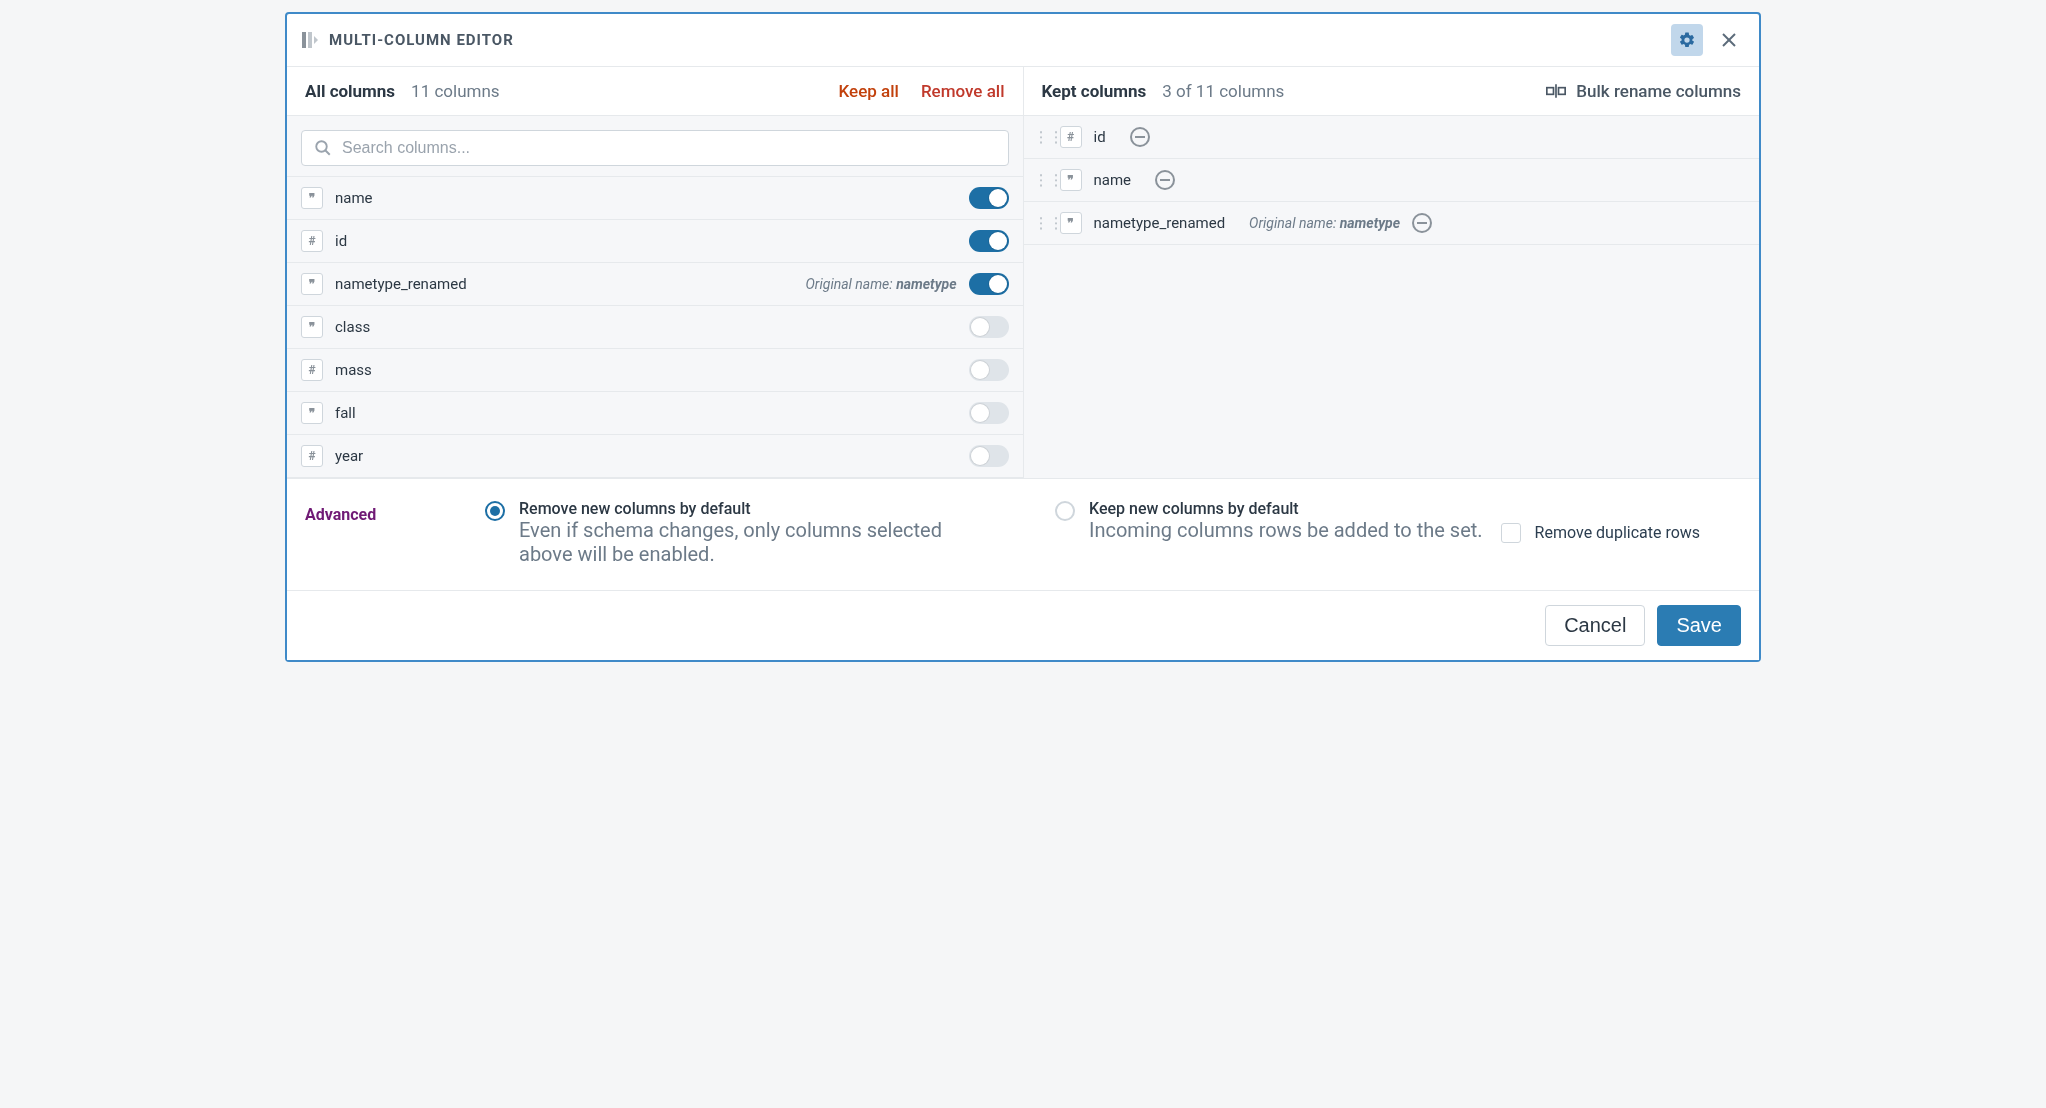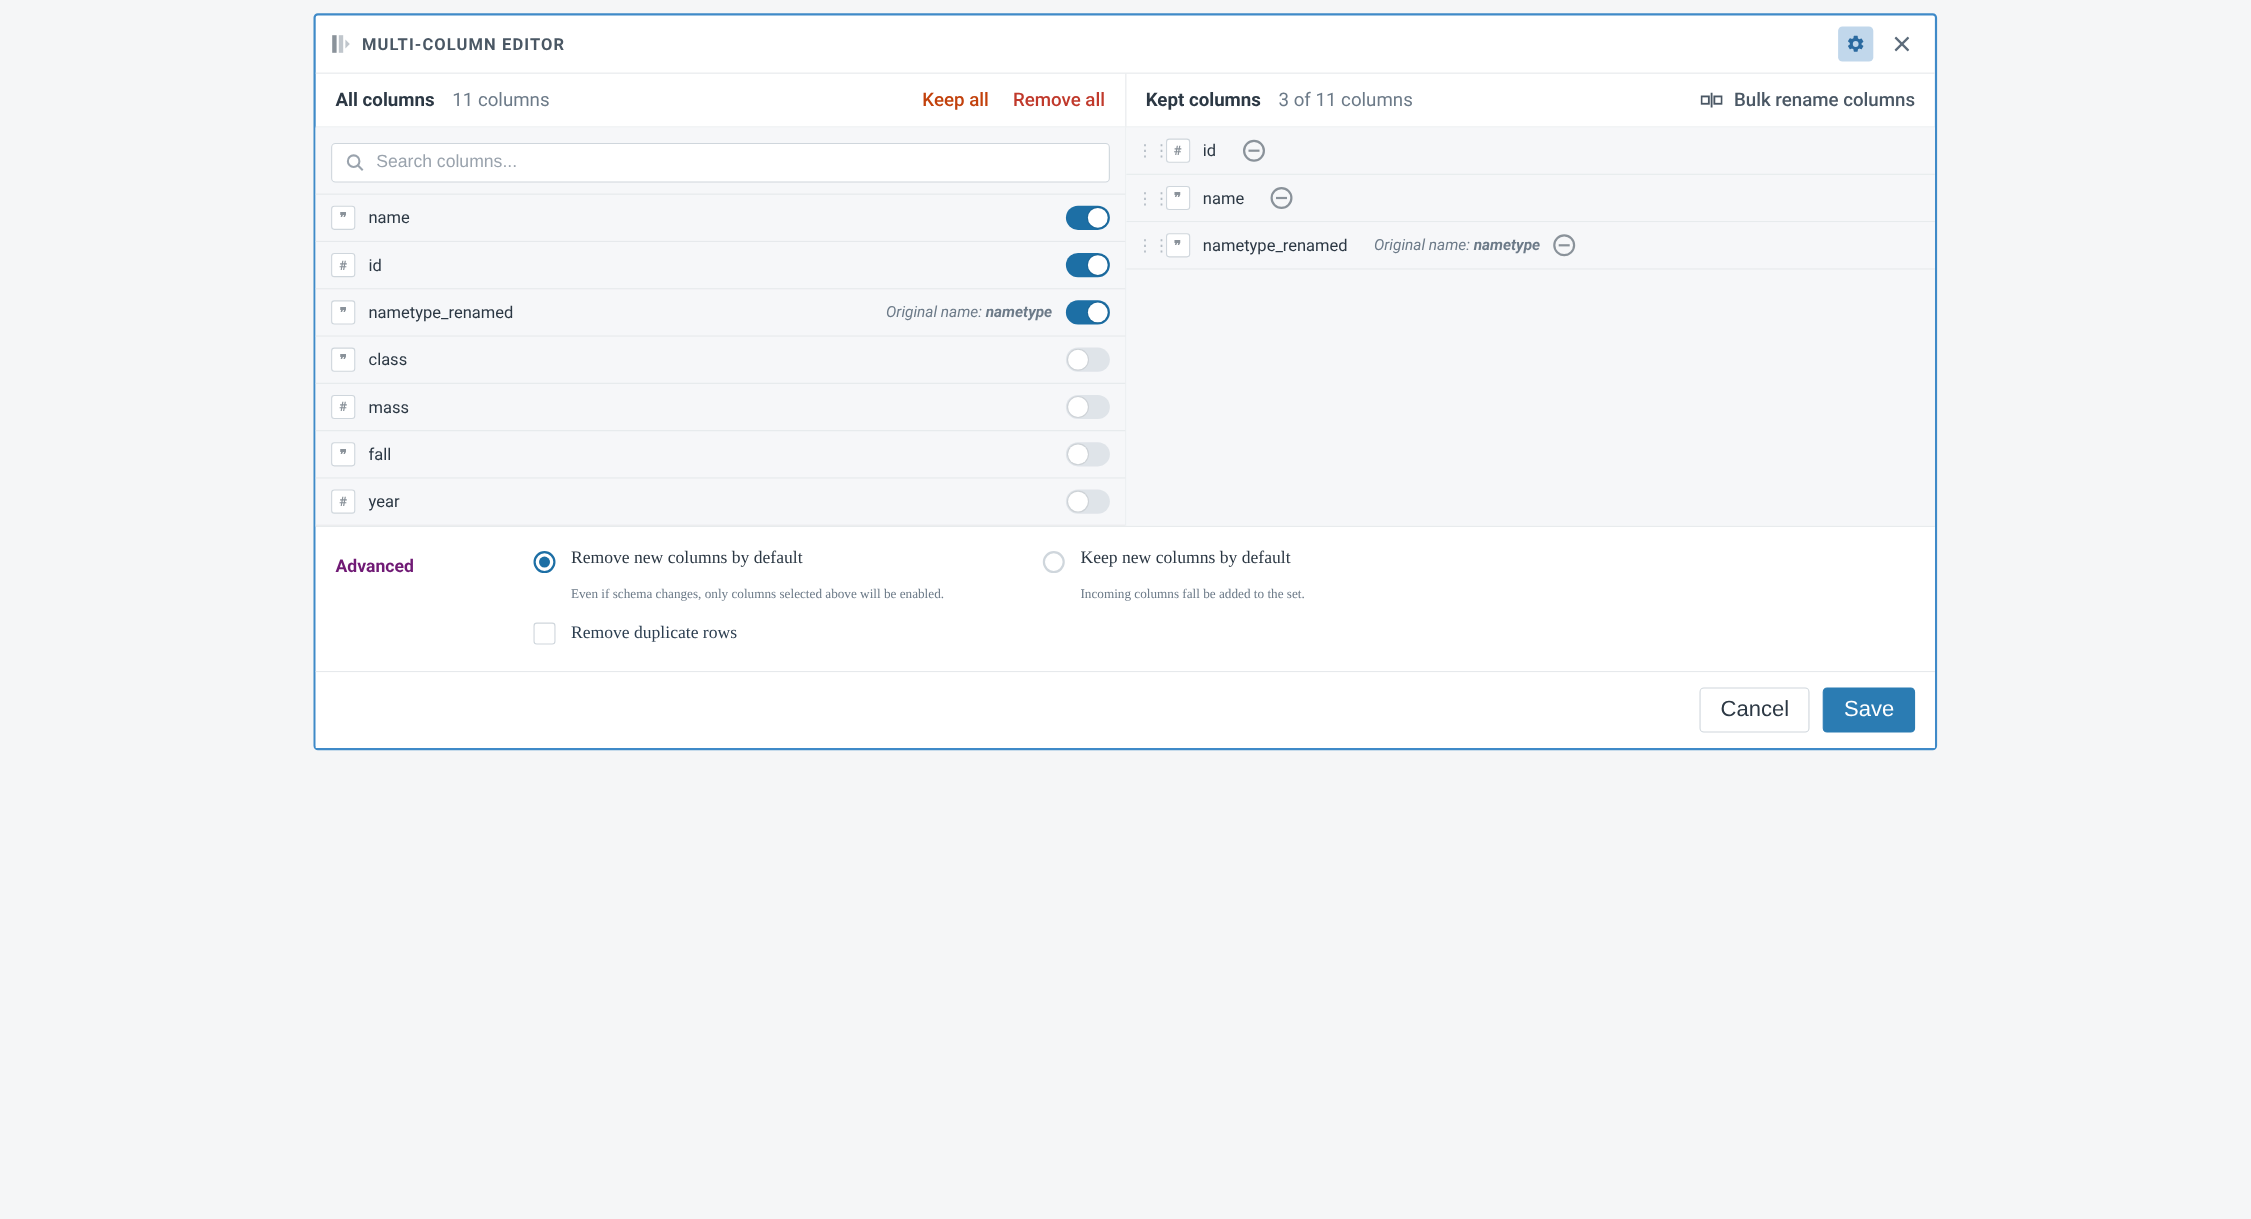--- a/index.html
+++ b/index.html
@@ -207,23 +207,22 @@
   }
   .adv-label {
     font-weight: 700;
     color: #701a75;
     padding-top: 6px;
     min-width: 120px;
   }
   .adv-opts {
     flex: 1;
     display: flex;
-    flex-direction: column;
+    flex-direction: row;
     gap: 18px;
-    font-family: Liberation Serif, serif;
   }
   .adv-row {
     display: flex;
     gap: 90px;
     flex-wrap: wrap;
   }
   .radio-opt {
     display: flex;
     gap: 14px;
     align-items: flex-start;
@@ -241,21 +240,21 @@
   .radio.unchecked { border-color: #cfd6dc; }
   .radio.checked::after {
     content: "";
     position: absolute;
     top: 3px; left: 3px;
     width: 10px; height: 10px;
     background: #1d6fa5;
     border-radius: 50%;
   }
   .opt-title { color: #2c3844; font-weight: 500; }
-  .opt-desc  { color: #6c7a88; font-size: 12px; margin-top: 16px; }
+  .opt-desc  { color: #6c7a88; font-size: 20px; margin-top: 0; }
   .check-opt { display: flex; gap: 14px; align-items: center; }
   .checkbox {
     width: 20px; height: 20px;
     border: 1px solid #cfd6dc;
     border-radius: 3px;
     background: #fff;
     cursor: pointer;
   }
 
   
@@ -442,21 +441,21 @@
           <div class="radio checked"></div>
           <div>
             <div class="opt-title">Remove new columns by default</div>
             <div class="opt-desc">Even if schema changes, only columns selected above will be enabled.</div>
           </div>
         </div>
         <div class="radio-opt">
           <div class="radio unchecked"></div>
           <div>
             <div class="opt-title">Keep new columns by default</div>
-            <div class="opt-desc">Incoming columns fall be added to the set.</div>
+            <div class="opt-desc">Incoming columns rows be added to the set.</div>
           </div>
         </div>
       </div>
       <div class="check-opt">
         <div class="checkbox"></div>
         <div>Remove duplicate rows</div>
       </div>
     </div>
   </div>
 

